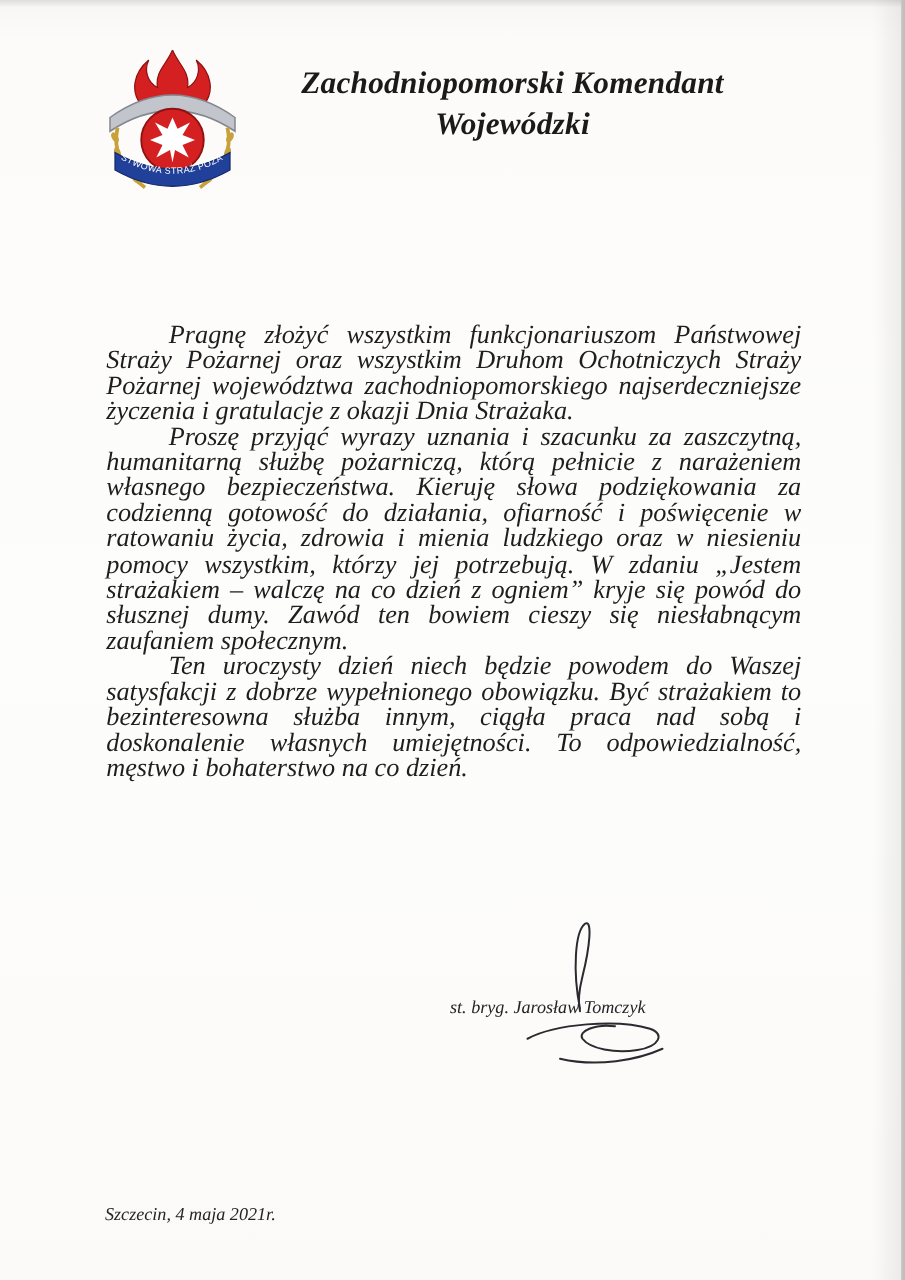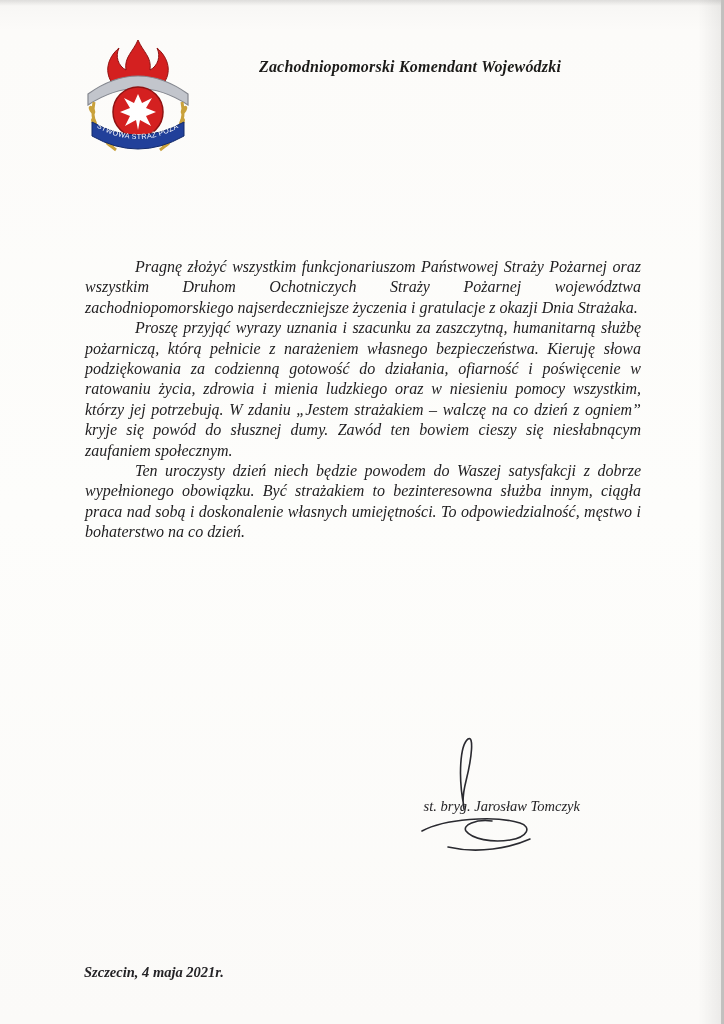--- a/index.html
+++ b/index.html
@@ -50,33 +50,33 @@
   }
 
   .title-block {
     position: absolute;
     left: 192px;
     top: 50px;
     width: 436px;
     text-align: center;
     font-style: italic;
     font-weight: bold;
-    font-size: 16px;
+    font-size: 25px;
     line-height: 33px;
     color: #1b1a18;
     letter-spacing: 0.2px;
   }
 
   .letter-body {
     position: absolute;
     left: 85px;
     top: 257px;
     width: 556px;
     font-style: italic;
-    font-size: 16px;
+    font-size: 21px;
     line-height: 20.4px;
     text-align: justify;
     color: #1e1d1f;
   }
   .letter-body p {
     margin: 0;
     text-indent: 50px;
   }
 
   .signature-block {
@@ -90,34 +90,33 @@
     position: absolute;
     left: 18px;
     top: 0;
     pointer-events: none;
   }
   .signatory-name {
     position: absolute;
     left: 0;
     top: 63px;
     width: 220px;
-    text-align: right;
+    text-align: left;
     font-style: italic;
     font-size: 14.5px;
     color: #242326;
   }
 
   .date-line {
     position: absolute;
     left: 84px;
     top: 964px;
     font-style: italic;
     font-size: 14.5px;
     color: #242326;
-    font-weight: bold;
   }
 </style>
 </head>
 <body>
 
 <div class="page">
   <div class="edge-sliver"></div>
 
   <div class="logo">
     <svg width="112" height="122" viewBox="0 0 112 122" xmlns="http://www.w3.org/2000/svg">

